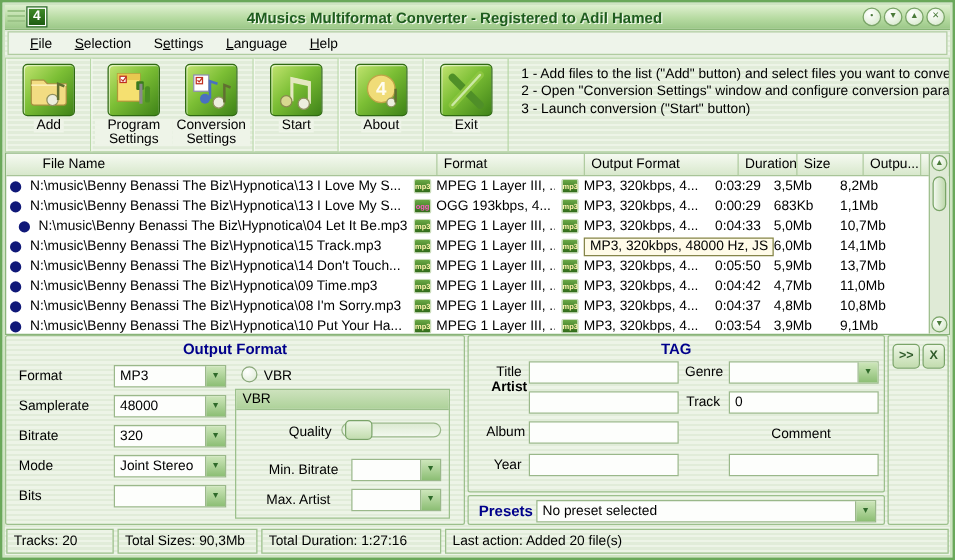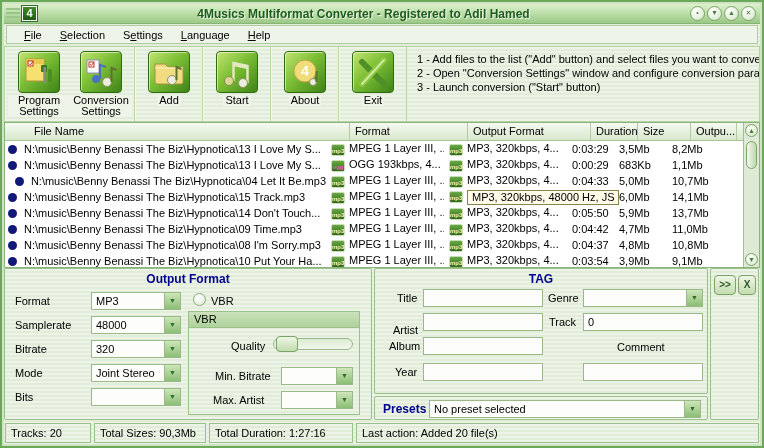--- a/index.html
+++ b/index.html
@@ -171,20 +171,33 @@
       <span class="menu-item"><u>L</u>anguage</span>
       <span class="menu-item"><u>H</u>elp</span>
     </div>
 
   <div class="toolbar">
     <div id="tb-groups" style="display:flex;">
         <div class="tb-group">
           <div class="tb-btn">
             <div class="icon-tile">
               <svg width="36" height="36" viewBox="0 0 36 36">
+                <path d="M4 10 h10 l3 3 h15 v15 a2 2 0 0 1 -2 2 H6 a2 2 0 0 1 -2 -2 z" fill="#f2dc82" stroke="#a89040"></path>
+                <path d="M4 14 h28" stroke="#fff6c8" fill="none"></path>
+                <circle cx="21" cy="26" r="4.5" fill="#eceedd" stroke="#909060"></circle>
+                <path d="M25.5 26 V13 l5 2" stroke="#607030" stroke-width="2" fill="none"></path>
+              </svg>
+            </div>
+            <div class="tb-label">Add</div>
+          </div>
+        </div>
+        <div class="tb-group">
+          <div class="tb-btn">
+            <div class="icon-tile">
+              <svg width="36" height="36" viewBox="0 0 36 36">
                 <rect x="5" y="5" width="18" height="22" fill="#f5e070" stroke="#b09838"></rect>
                 <rect x="5" y="5" width="18" height="5" fill="#e8c850"></rect>
                 <rect x="7" y="7" width="5" height="5" fill="#fff" stroke="#c03020"></rect>
                 <path d="M8 9.5 l1.4 1.4 L12 7.5" stroke="#c03020" fill="none"></path>
                 <rect x="20" y="11" width="6" height="7" rx="1" fill="#3a7a1e"></rect>
                 <rect x="22.5" y="13" width="2.5" height="16" fill="#8a8a8a"></rect>
                 <rect x="27" y="15" width="4" height="13" rx="1.5" fill="#4a8f22"></rect>
               </svg>
             </div>
             <div class="tb-label">Program Settings</div>
@@ -195,33 +208,20 @@
                 <rect x="4" y="6" width="12" height="13" fill="#fff" stroke="#9090b0"></rect>
                 <rect x="6" y="8" width="5" height="5" fill="#fff" stroke="#c03020"></rect>
                 <path d="M7 10.2 l1.3 1.3 L10.7 8.6" stroke="#c03020" fill="none"></path>
                 <circle cx="13" cy="25" r="4" fill="#4a70c0"></circle>
                 <path d="M17 25 V11 l6 2" stroke="#4a70c0" stroke-width="2" fill="none"></path>
                 <circle cx="24" cy="28" r="4.5" fill="#eceedd" stroke="#909060"></circle>
                 <path d="M28.5 28 V14 l5 2" stroke="#607030" stroke-width="2" fill="none"></path>
               </svg>
             </div>
             <div class="tb-label">Conversion Settings</div>
-          </div>
-        </div>
-        <div class="tb-group">
-          <div class="tb-btn">
-            <div class="icon-tile">
-              <svg width="36" height="36" viewBox="0 0 36 36">
-                <path d="M4 10 h10 l3 3 h15 v15 a2 2 0 0 1 -2 2 H6 a2 2 0 0 1 -2 -2 z" fill="#f2dc82" stroke="#a89040"></path>
-                <path d="M4 14 h28" stroke="#fff6c8" fill="none"></path>
-                <circle cx="21" cy="26" r="4.5" fill="#eceedd" stroke="#909060"></circle>
-                <path d="M25.5 26 V13 l5 2" stroke="#607030" stroke-width="2" fill="none"></path>
-              </svg>
-            </div>
-            <div class="tb-label">Add</div>
           </div>
         </div>
         <div class="tb-group">
           <div class="tb-btn">
             <div class="icon-tile">
               <svg width="36" height="36" viewBox="0 0 36 36">
                 <path d="M14.5 27 V9 l14 3 v17" stroke="#e4e8c0" stroke-width="2.5" fill="none"></path>
                 <path d="M14 8 l15 3.2 v4 L14 12z" fill="#e4e8c0"></path>
                 <circle cx="10" cy="27" r="4.5" fill="#d8d890" stroke="#8a8a50"></circle>
                 <circle cx="24" cy="29" r="4.5" fill="#eceedd" stroke="#909060"></circle>
@@ -430,21 +430,21 @@
     <div class="panel-title">TAG</div>
 
     <div class="fld-label" style="left:22px; top:23px;">Title</div>
     <input class="text-input" style="left: 48px; top: 20px; width: 120px;" value="">
     <div class="fld-label" style="left:173px; top:23px;">Genre</div>
     <div class="combo" style="left:208px; top:20px; width:120px;">
       <span class="combo-val"></span>
       <span class="combo-arrow">▼</span>
     </div>
 
-    <div class="fld-label" style="left:18px; top:55px;">Artist</div>
+    <div class="fld-label" style="left:18px; top:35px;font-weight:bold;">Artist</div>
     <input class="text-input" style="left: 48px; top: 44px; width: 120px;" value="">
     <div class="fld-label" style="left:174px; top:47px;">Track</div>
     <input class="text-input" style="left: 208px; top: 44px; width: 120px;" value="0">
 
     <div class="fld-label" style="left:14px; top:71px;">Album</div>
     <input class="text-input" style="left: 48px; top: 68px; width: 120px;" value="">
     <div class="fld-label" style="left:242px; top:72px;">Comment</div>
 
     <div class="fld-label" style="left:20px; top:97px;">Year</div>
     <input class="text-input" style="left: 48px; top: 94px; width: 120px;" value="">

